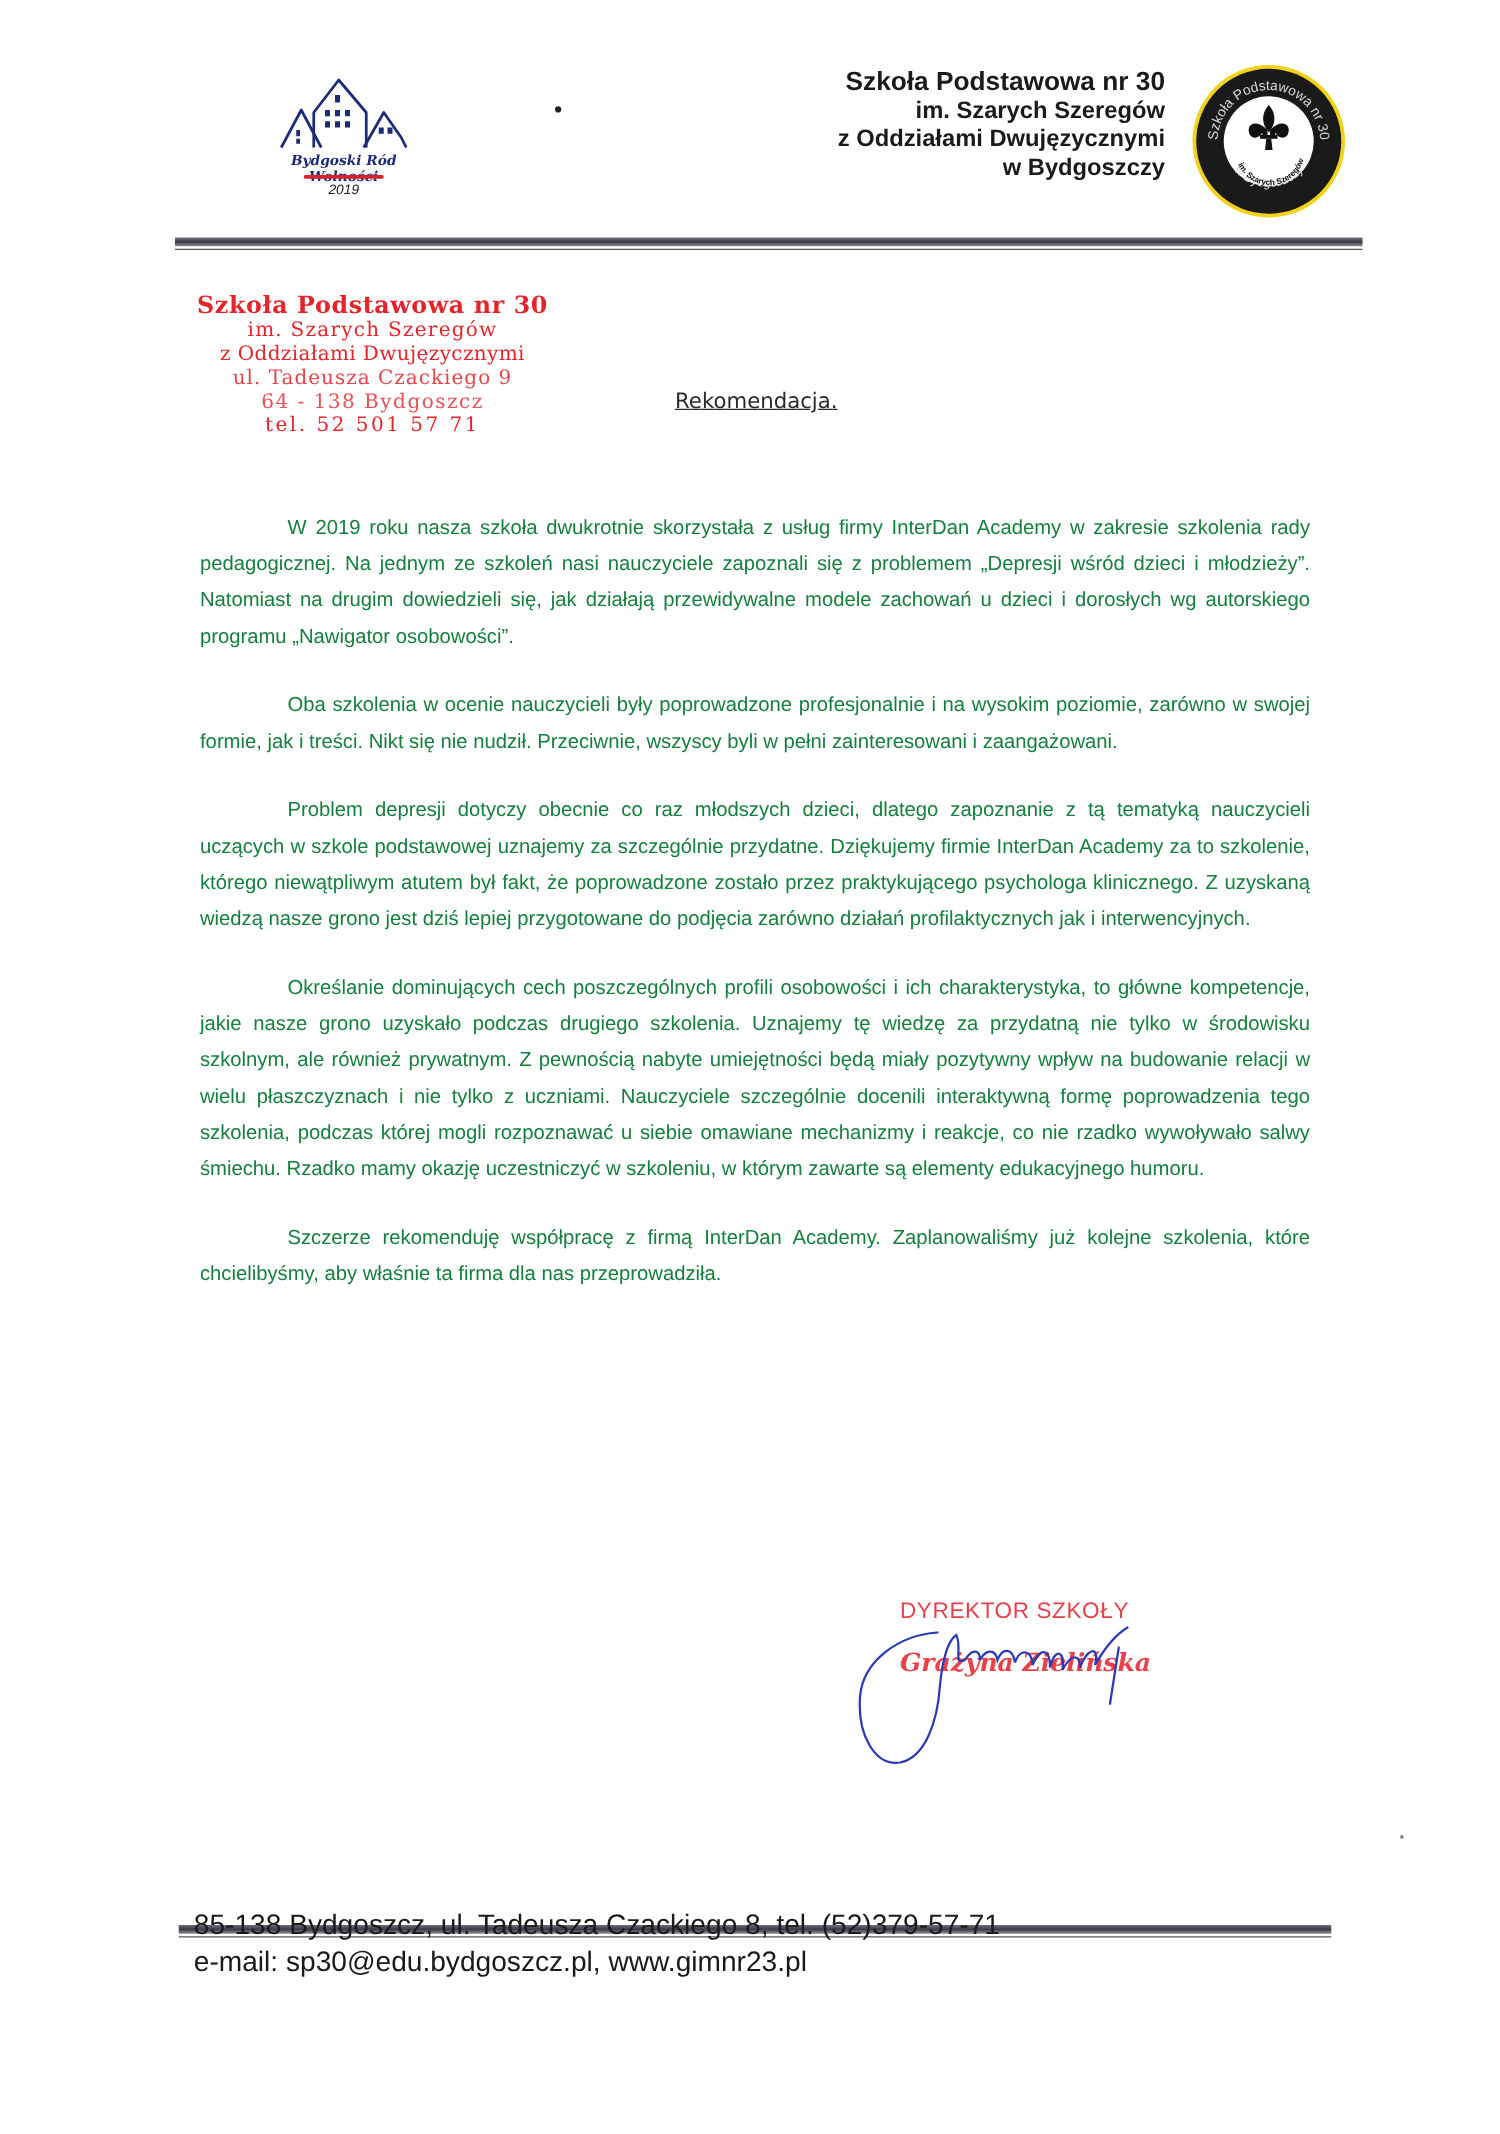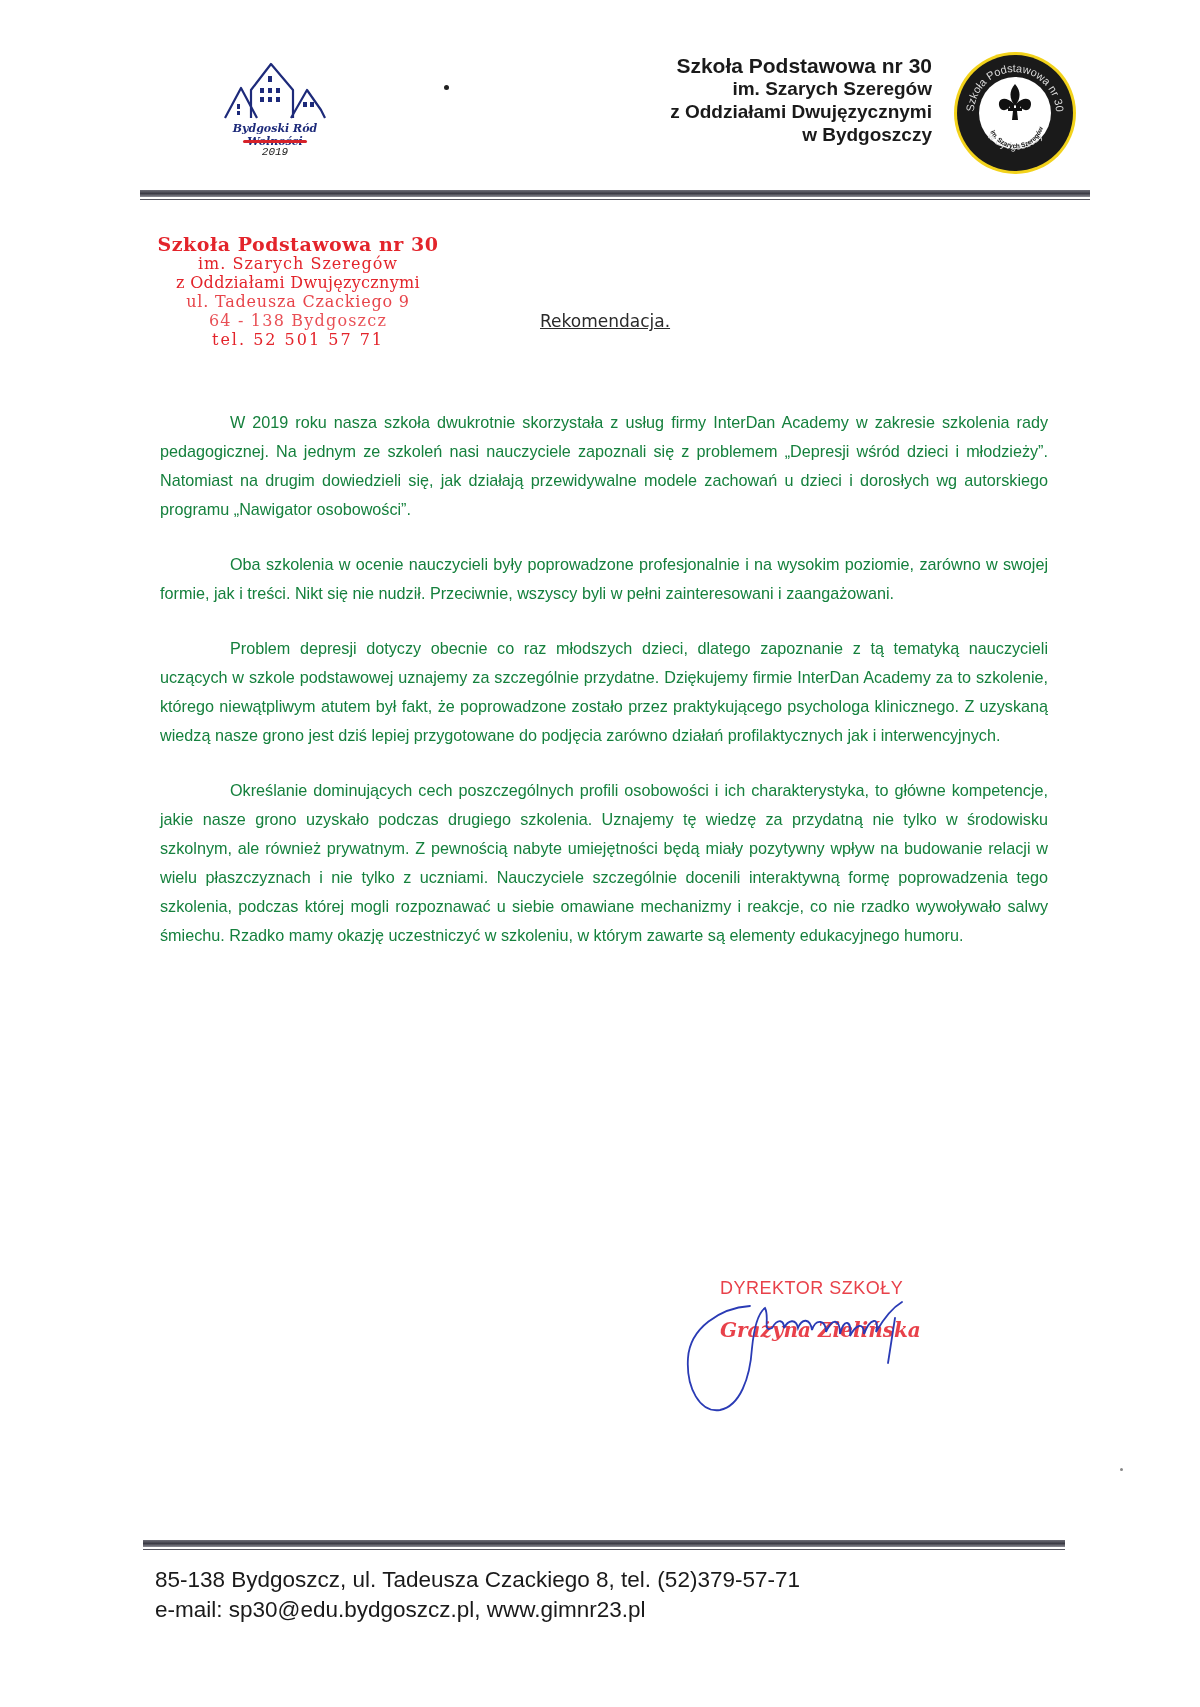--- a/index.html
+++ b/index.html
@@ -8,21 +8,21 @@
       font-family: "Liberation Sans", sans-serif; color: #1a1a1a;
     }
     .abs { position: absolute; }
 
     
     #logo-left { left: 215px; top: 60px; width: 120px; height: 110px; }
     #logo-left .motto { position:absolute; left:0; top:62px; width:120px; text-align:center;
       font-family: "DejaVu Serif", serif; font-style: italic; font-size: 11px; color:#1d2a7a; font-weight:bold; }
     #logo-left .ribbon { position:absolute; left:28px; top:80px; width:64px; height:3px; background:#d6222a; border-radius:2px; }
     #logo-left .year { position:absolute; left:0; top:86px; width:120px; text-align:center;
-      font-family: Liberation Mono, monospace; font-style: italic; font-size: 11px; color:#1a1a1a; }
+      font-family: Liberation Sans, sans-serif; font-style: italic; font-size: 11px; color:#1a1a1a; }
 
     #dot-mark { left: 444px; top: 85px; width: 5px; height: 5px; background:#222; border-radius:50%; }
 
     
     #school-header { right: 268px; top: 54px; text-align: right; font-weight: bold; line-height: 23px; }
     #school-header .l1 { font-size: 21px; }
     #school-header .l2, #school-header .l3, #school-header .l4 { font-size: 19px; }
 
     
     #seal { left: 952px; top: 50px; width: 126px; height: 126px; }
@@ -51,21 +51,21 @@
     #letter-body p { margin: 0 0 26px 0; text-align: justify; text-indent: 70px; }
 
     
     #sig-block { left: 680px; top: 1278px; width: 270px; height: 140px; }
     #sig-title { position:absolute; left:40px; top:0; font-size: 18px; color:#e8414a; letter-spacing: 0.5px; }
     #sig-name { position:absolute; left:40px; top:40px; font-family: "DejaVu Serif", serif; font-size: 20px;
       font-style: italic; font-weight: bold; color:#e8414a; }
     #sig-svg { position:absolute; left:0; top:10px; width:270px; height:130px; }
 
     
-    #footer { left: 155px; top: 1525px; font-size: 22.5px; line-height: 30px; color: #1a1a1a; margin-top: 40px; }
+    #footer { left: 155px; top: 1525px; font-size: 22.5px; line-height: 30px; color: #1a1a1a; }
 
     #speck { left: 1120px; top: 1468px; width: 3px; height: 3px; background:#888; border-radius:50%; }
   </style>
 </head>
 <body>
 
 <div id="logo-left" class="abs">
   <svg width="120" height="62" viewBox="0 0 120 62">
     <g fill="none" stroke="#1d2a7a" stroke-width="2.2" stroke-linejoin="round">
       <path d="M10 58 L26 28 L42 58"></path>
@@ -140,20 +140,21 @@
   <div class="s6">tel. 52 501 57 71</div>
 </div>
 
 <div id="doc-title" class="abs">Rekomendacja.</div>
 
 <div id="letter-body" class="abs">
   <p>W 2019 roku nasza szkoła dwukrotnie skorzystała z usług firmy InterDan Academy w zakresie szkolenia rady pedagogicznej. Na jednym ze szkoleń nasi nauczyciele zapoznali się z problemem „Depresji wśród dzieci i młodzieży”. Natomiast na drugim dowiedzieli się, jak działają przewidywalne modele zachowań u dzieci i dorosłych wg autorskiego programu „Nawigator osobowości”.</p>
   <p>Oba szkolenia w ocenie nauczycieli były poprowadzone profesjonalnie i na wysokim poziomie, zarówno w swojej formie, jak i treści. Nikt się nie nudził. Przeciwnie, wszyscy byli w pełni zainteresowani i zaangażowani.</p>
   <p>Problem depresji dotyczy obecnie co raz młodszych dzieci, dlatego zapoznanie z tą tematyką nauczycieli uczących w szkole podstawowej uznajemy za szczególnie przydatne. Dziękujemy firmie InterDan Academy za to szkolenie, którego niewątpliwym atutem był fakt, że poprowadzone zostało przez praktykującego psychologa klinicznego. Z uzyskaną wiedzą nasze grono jest dziś lepiej przygotowane do podjęcia zarówno działań profilaktycznych jak i interwencyjnych.</p>
   <p>Określanie dominujących cech poszczególnych profili osobowości i ich charakterystyka, to główne kompetencje, jakie nasze grono uzyskało podczas drugiego szkolenia. Uznajemy tę wiedzę za przydatną nie tylko w środowisku szkolnym, ale również prywatnym. Z pewnością nabyte umiejętności będą miały pozytywny wpływ na budowanie relacji w wielu płaszczyznach i nie tylko z uczniami. Nauczyciele szczególnie docenili interaktywną formę poprowadzenia tego szkolenia, podczas której mogli rozpoznawać u siebie omawiane mechanizmy i reakcje, co nie rzadko wywoływało salwy śmiechu. Rzadko mamy okazję uczestniczyć w szkoleniu, w którym zawarte są elementy edukacyjnego humoru.</p>
+  <p>Szczerze rekomenduję współpracę z firmą InterDan Academy. Zaplanowaliśmy już kolejne szkolenia, które chcielibyśmy, aby właśnie ta firma dla nas przeprowadziła.</p>
 </div>
 
 <div id="sig-block" class="abs">
   <div id="sig-title">DYREKTOR SZKOŁY</div>
   <div id="sig-name">Grażyna Zielińska</div>
   <svg id="sig-svg" viewBox="0 0 270 130">
     <path d="M70 18 C40 20 10 40 8 70 C6 100 20 125 40 122 C60 118 70 90 72 60 C74 40 78 25 85 20
              C90 30 82 45 92 40 C98 30 104 32 104 40 C108 32 116 30 118 40 C122 30 130 30 132 42
              C136 30 146 32 146 44 C152 30 160 30 160 46 C164 30 172 32 170 48 C176 36 184 34 184 46
              C190 30 200 28 196 44 C204 30 212 20 222 14" fill="none" stroke="#2a3bb5" stroke-width="1.8" stroke-linecap="round"></path>

